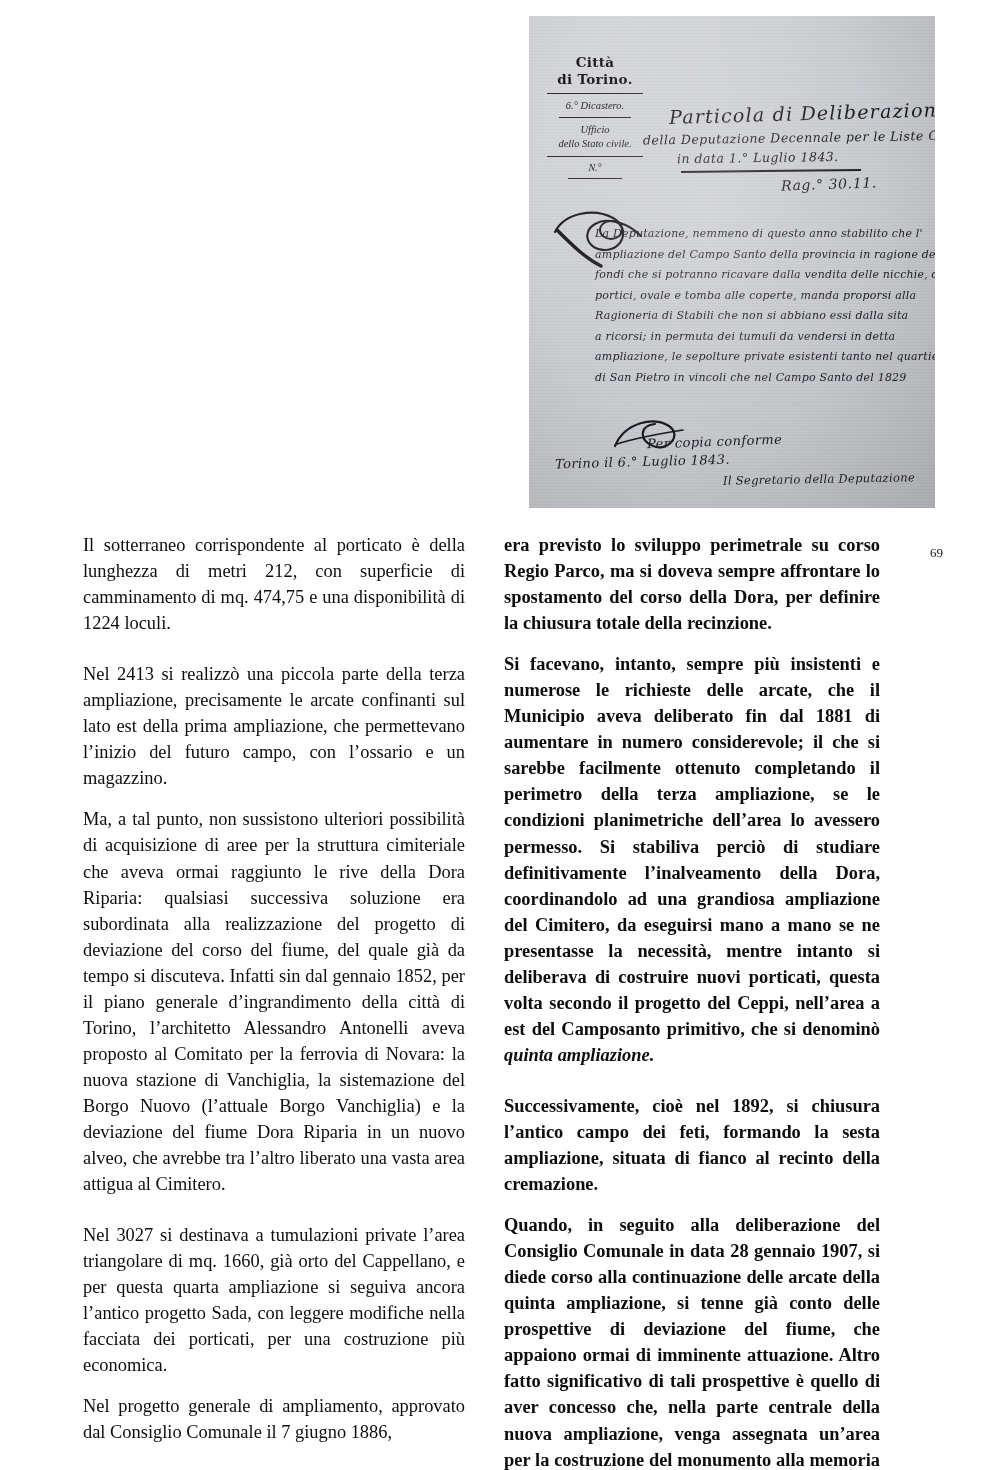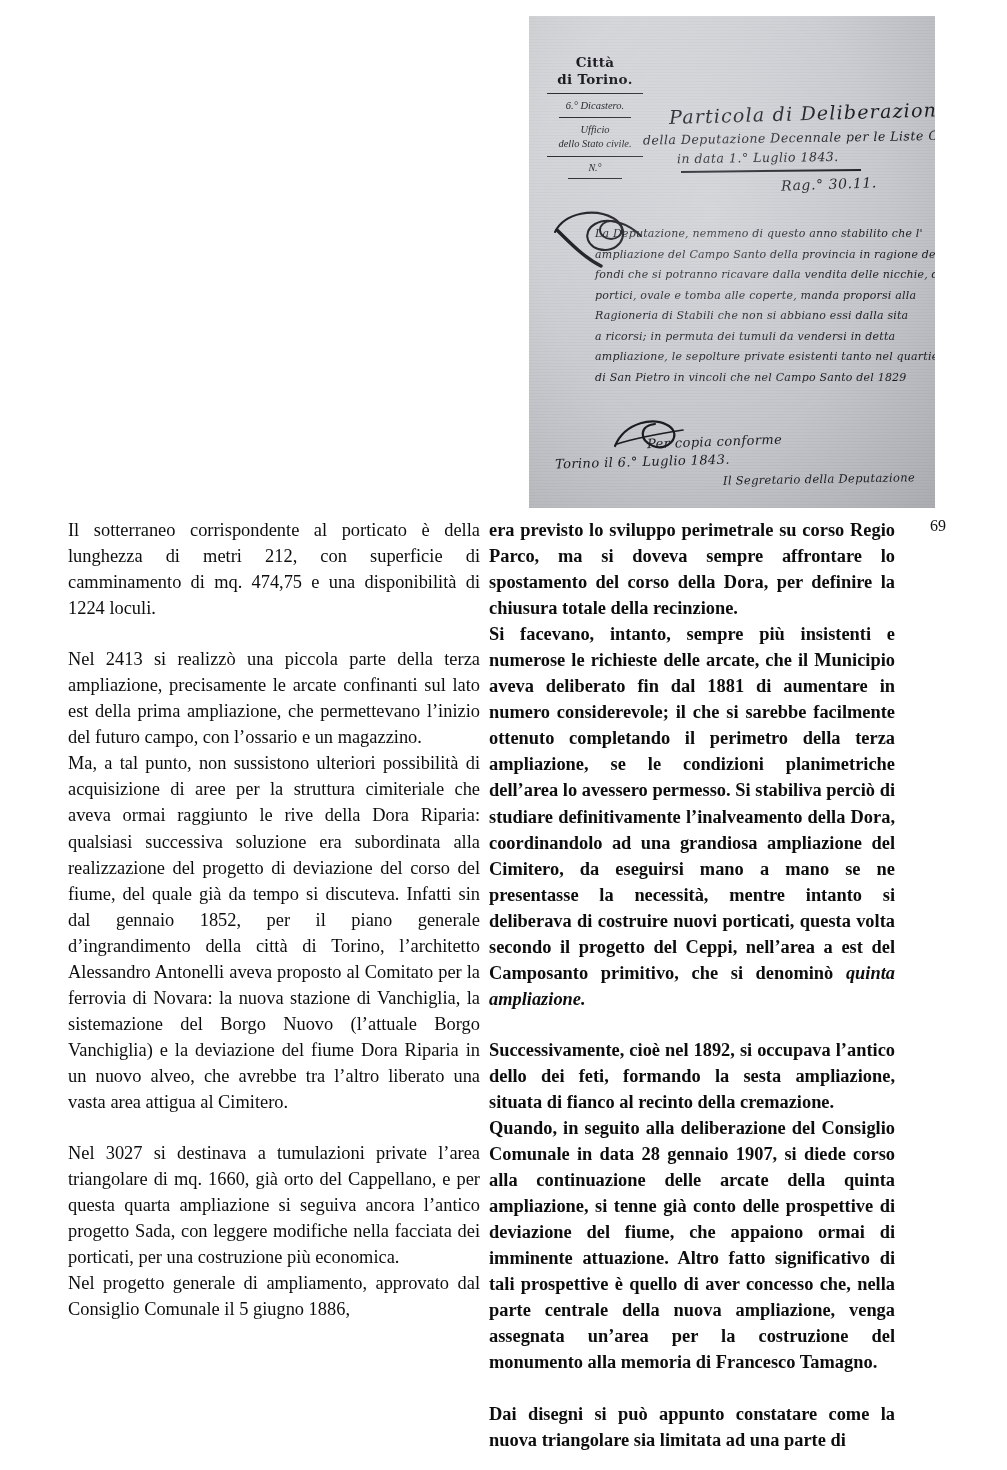--- a/index.html
+++ b/index.html
@@ -178,42 +178,42 @@
     top: 456px;
     font-size: 11.5px;
     transform: rotate(-1deg);
     letter-spacing: 0.3px;
   }
 
   
   .folio {
     position: absolute;
     left: 930px;
-    top: 517px;
-    font-size: 16px;
+    top: 545px;
+    font-size: 13px;
     color: #121212;
   }
 
   
   .col {
     position: absolute;
     top: 517px;
     font-size: 18.4px;
     line-height: 26.05px;
     text-align: justify;
     text-justify: inter-word;
     color: #0d0d0d;
     -webkit-hyphens: none;
     hyphens: none;
   }
   .col-left  { left: 68px;  width: 412px; }
   .col-right { left: 489px; width: 406px; font-weight: bold; }
 
   .col p {
-    margin: 0;
+    margin: 15px;
   }
   
   .col p.group-gap {
     margin-top: 25px;
   }
   .col p:last-child {
     text-align: justify;
   }
   em {
     font-style: italic;
@@ -272,22 +272,22 @@
   <div class="scan-vignette"></div>
 </figure>
 
 <div class="folio">69</div>
 
 <div class="col col-left">
   <p>Il sotterraneo corrispondente al porticato è della lunghezza di metri 212, con superficie di camminamento di mq. 474,75 e una disponibilità di 1224 loculi.</p>
   <p class="group-gap">Nel 2413 si realizzò una piccola parte della terza ampliazione, precisamente le arcate confinanti sul lato est della prima ampliazione, che permettevano l’inizio del futuro campo, con l’ossario e un magazzino.</p>
   <p>Ma, a tal punto, non sussistono ulteriori possibilità di acquisizione di aree per la struttura cimiteriale che aveva ormai raggiunto le rive della Dora Riparia: qualsiasi successiva soluzione era subordinata alla realizzazione del progetto di deviazione del corso del fiume, del quale già da tempo si discuteva. Infatti sin dal gennaio 1852, per il piano generale d’ingrandimento della città di Torino, l’architetto Alessandro Antonelli aveva proposto al Comitato per la ferrovia di Novara: la nuova stazione di Vanchiglia, la sistemazione del Borgo Nuovo (l’attuale Borgo Vanchiglia) e la deviazione del fiume Dora Riparia in un nuovo alveo, che avrebbe tra l’altro liberato una vasta area attigua al Cimitero.</p>
   <p class="group-gap">Nel 3027 si destinava a tumulazioni private l’area triangolare di mq. 1660, già orto del Cappellano, e per questa quarta ampliazione si seguiva ancora l’antico progetto Sada, con leggere modifiche nella facciata dei porticati, per una costruzione più economica.</p>
-  <p>Nel progetto generale di ampliamento, approvato dal Consiglio Comunale il 5 giugno 1886,</p>
+  <p>Nel progetto generale di ampliamento, approvato dal Consiglio Comunale il 7 giugno 1886,</p>
 </div>
 
 <div class="col col-right">
   <p>era previsto lo sviluppo perimetrale su corso Regio Parco, ma si doveva sempre affrontare lo spostamento del corso della Dora, per definire la chiusura totale della recinzione.</p>
   <p><span>Si facevano, intanto, sempre più insistenti e numerose le richieste delle arcate, che il Municipio aveva deliberato fin dal 1881 di aumentare in numero considerevole; il che si sarebbe facilmente ottenuto completando il perimetro della terza ampliazione, se le condizioni planimetriche dell’area lo avessero permesso. Si stabiliva perciò di studiare definitivamente l’inalveamento della Dora, coordinandolo ad una grandiosa ampliazione del Cimitero, da eseguirsi mano a mano se ne presentasse la necessità, mentre intanto si deliberava di costruire nuovi porticati, questa volta secondo il progetto del Ceppi, nell’area a est del Camposanto primitivo, che si denominò </span><em>quinta ampliazione.</em></p>
-  <p class="group-gap">Successivamente, cioè nel 1892, si occupava l’antico dello dei feti, formando la sesta ampliazione, situata di fianco al recinto della cremazione.</p>
+  <p class="group-gap">Successivamente, cioè nel 1892, si chiusura l’antico campo dei feti, formando la sesta ampliazione, situata di fianco al recinto della cremazione.</p>
   <p>Quando, in seguito alla deliberazione del Consiglio Comunale in data 28 gennaio 1907, si diede corso alla continuazione delle arcate della quinta ampliazione, si tenne già conto delle prospettive di deviazione del fiume, che appaiono ormai di imminente attuazione. Altro fatto significativo di tali prospettive è quello di aver concesso che, nella parte centrale della nuova ampliazione, venga assegnata un’area per la costruzione del monumento alla memoria di Francesco Tamagno.</p>
   <p class="group-gap">Dai disegni si può appunto constatare come la nuova triangolare sia limitata ad una parte di</p>
 </div>
 
 </body></html>

